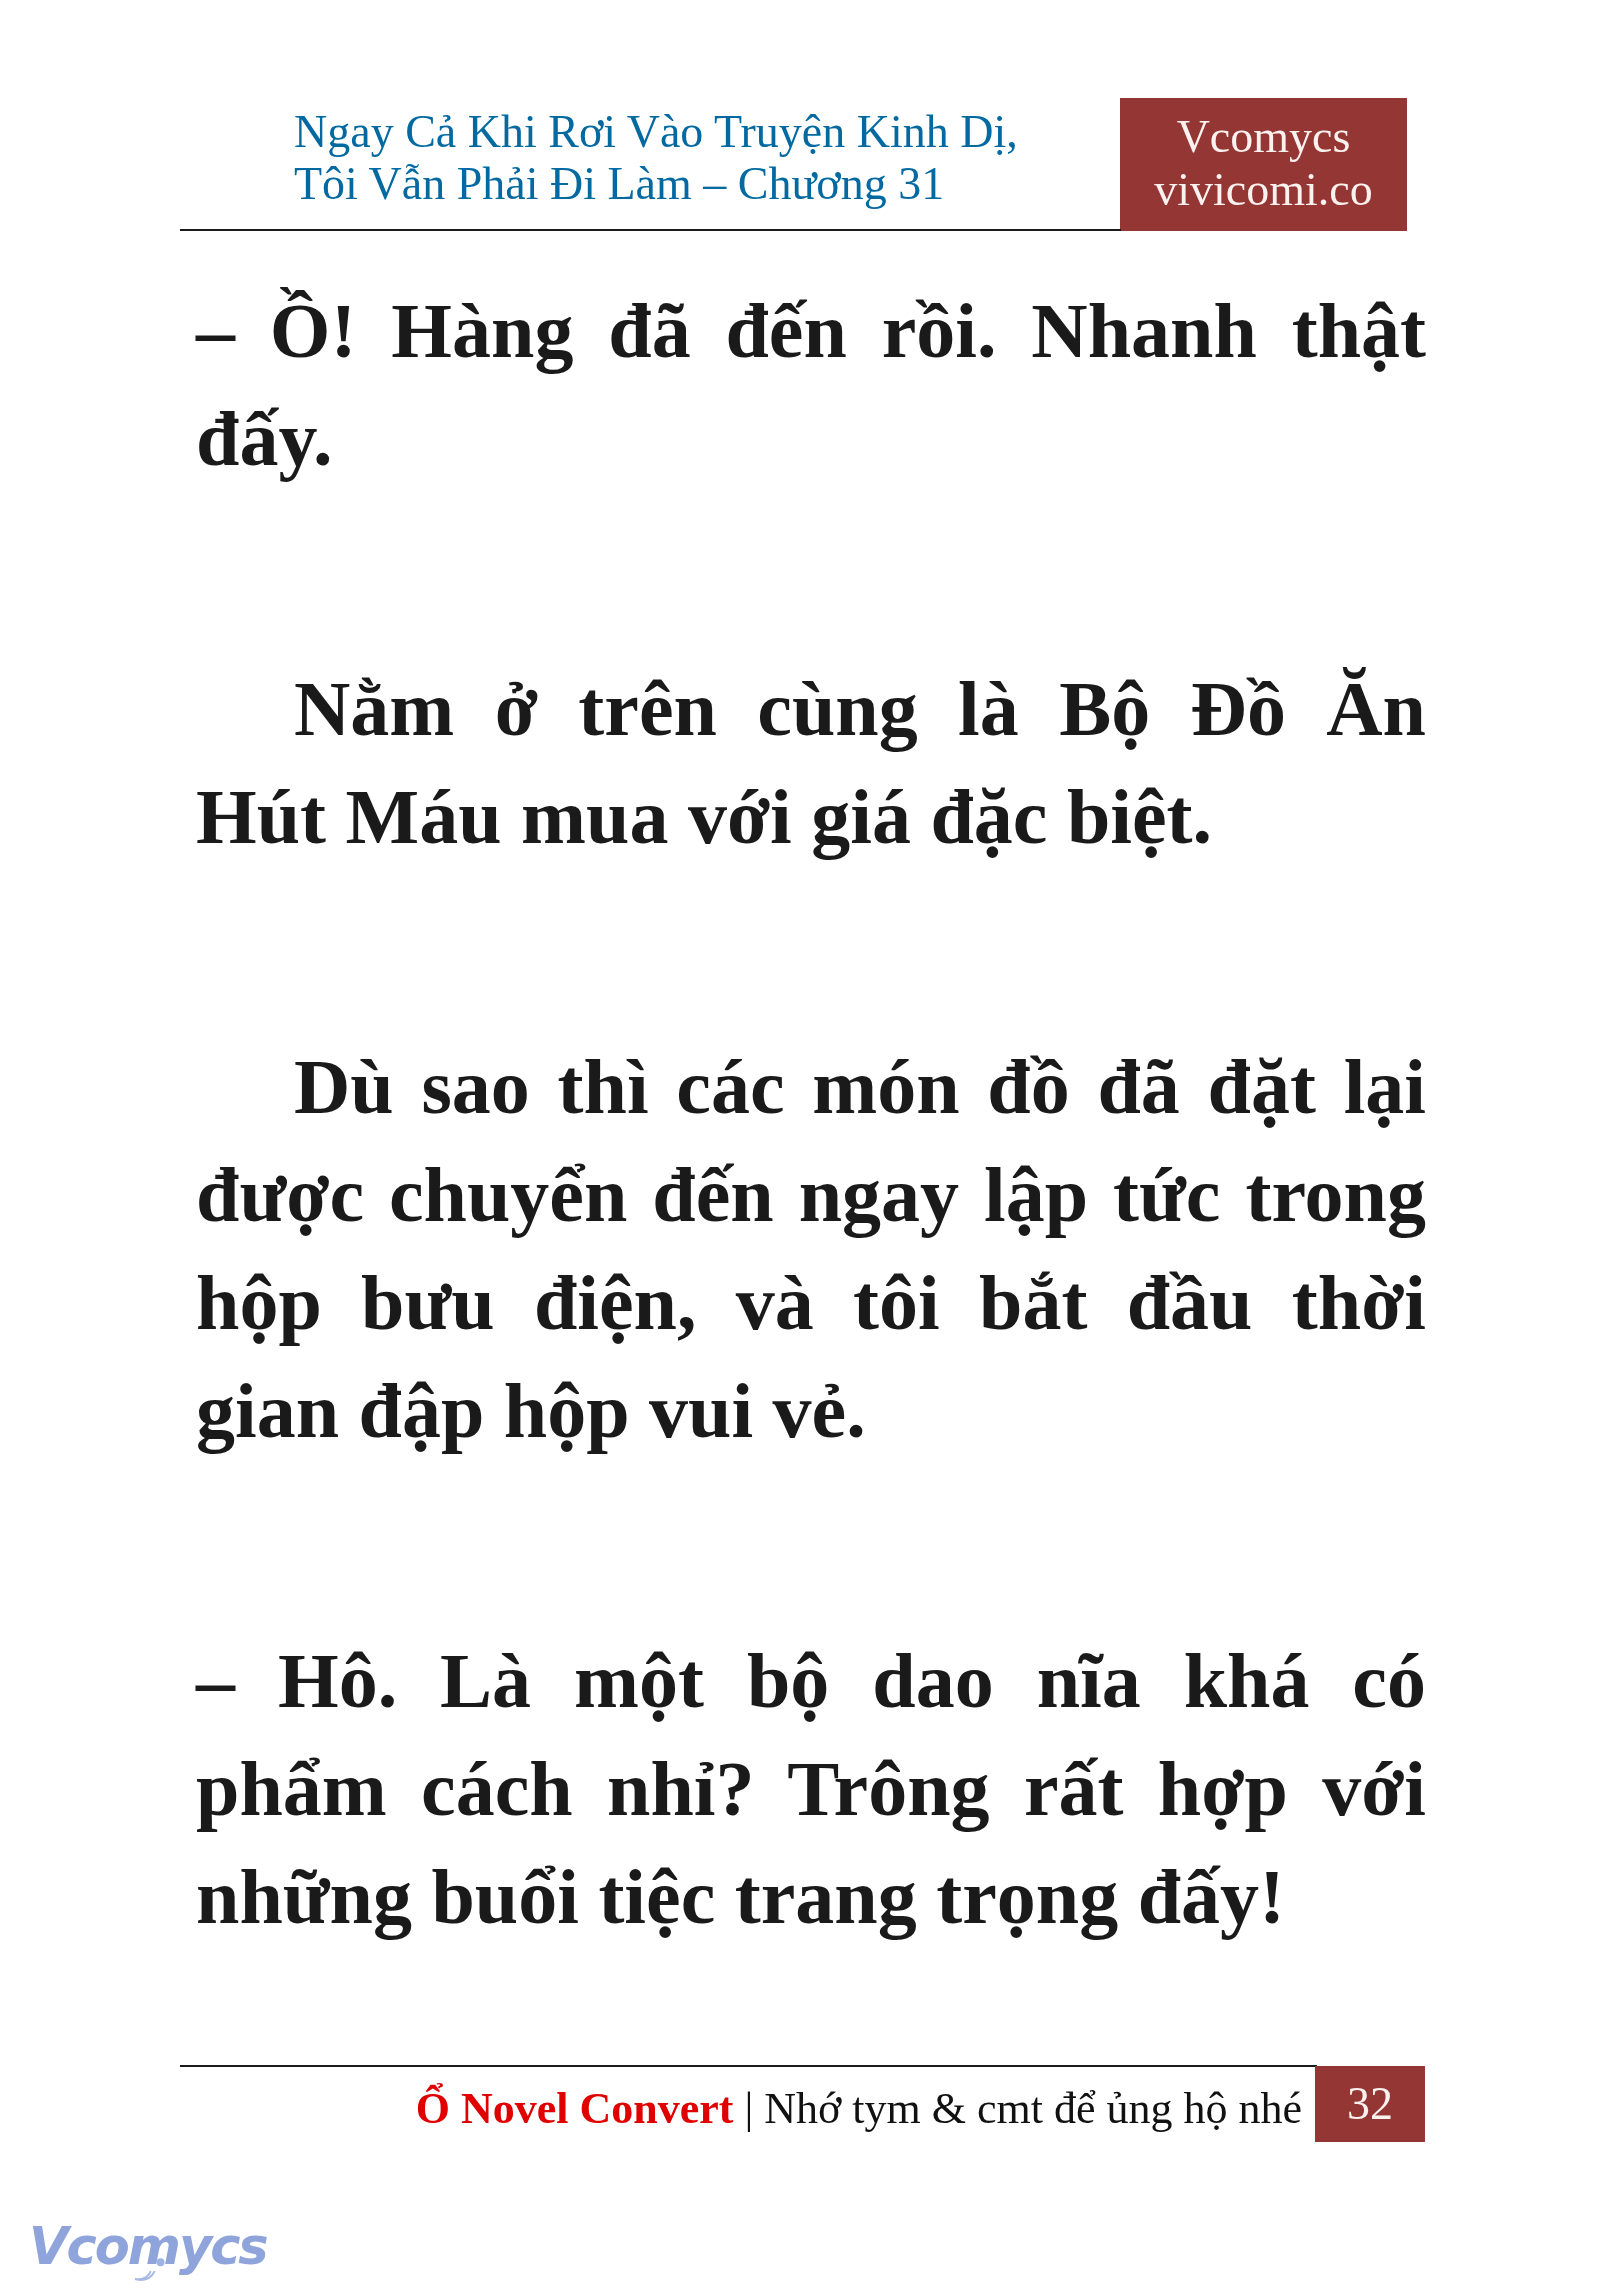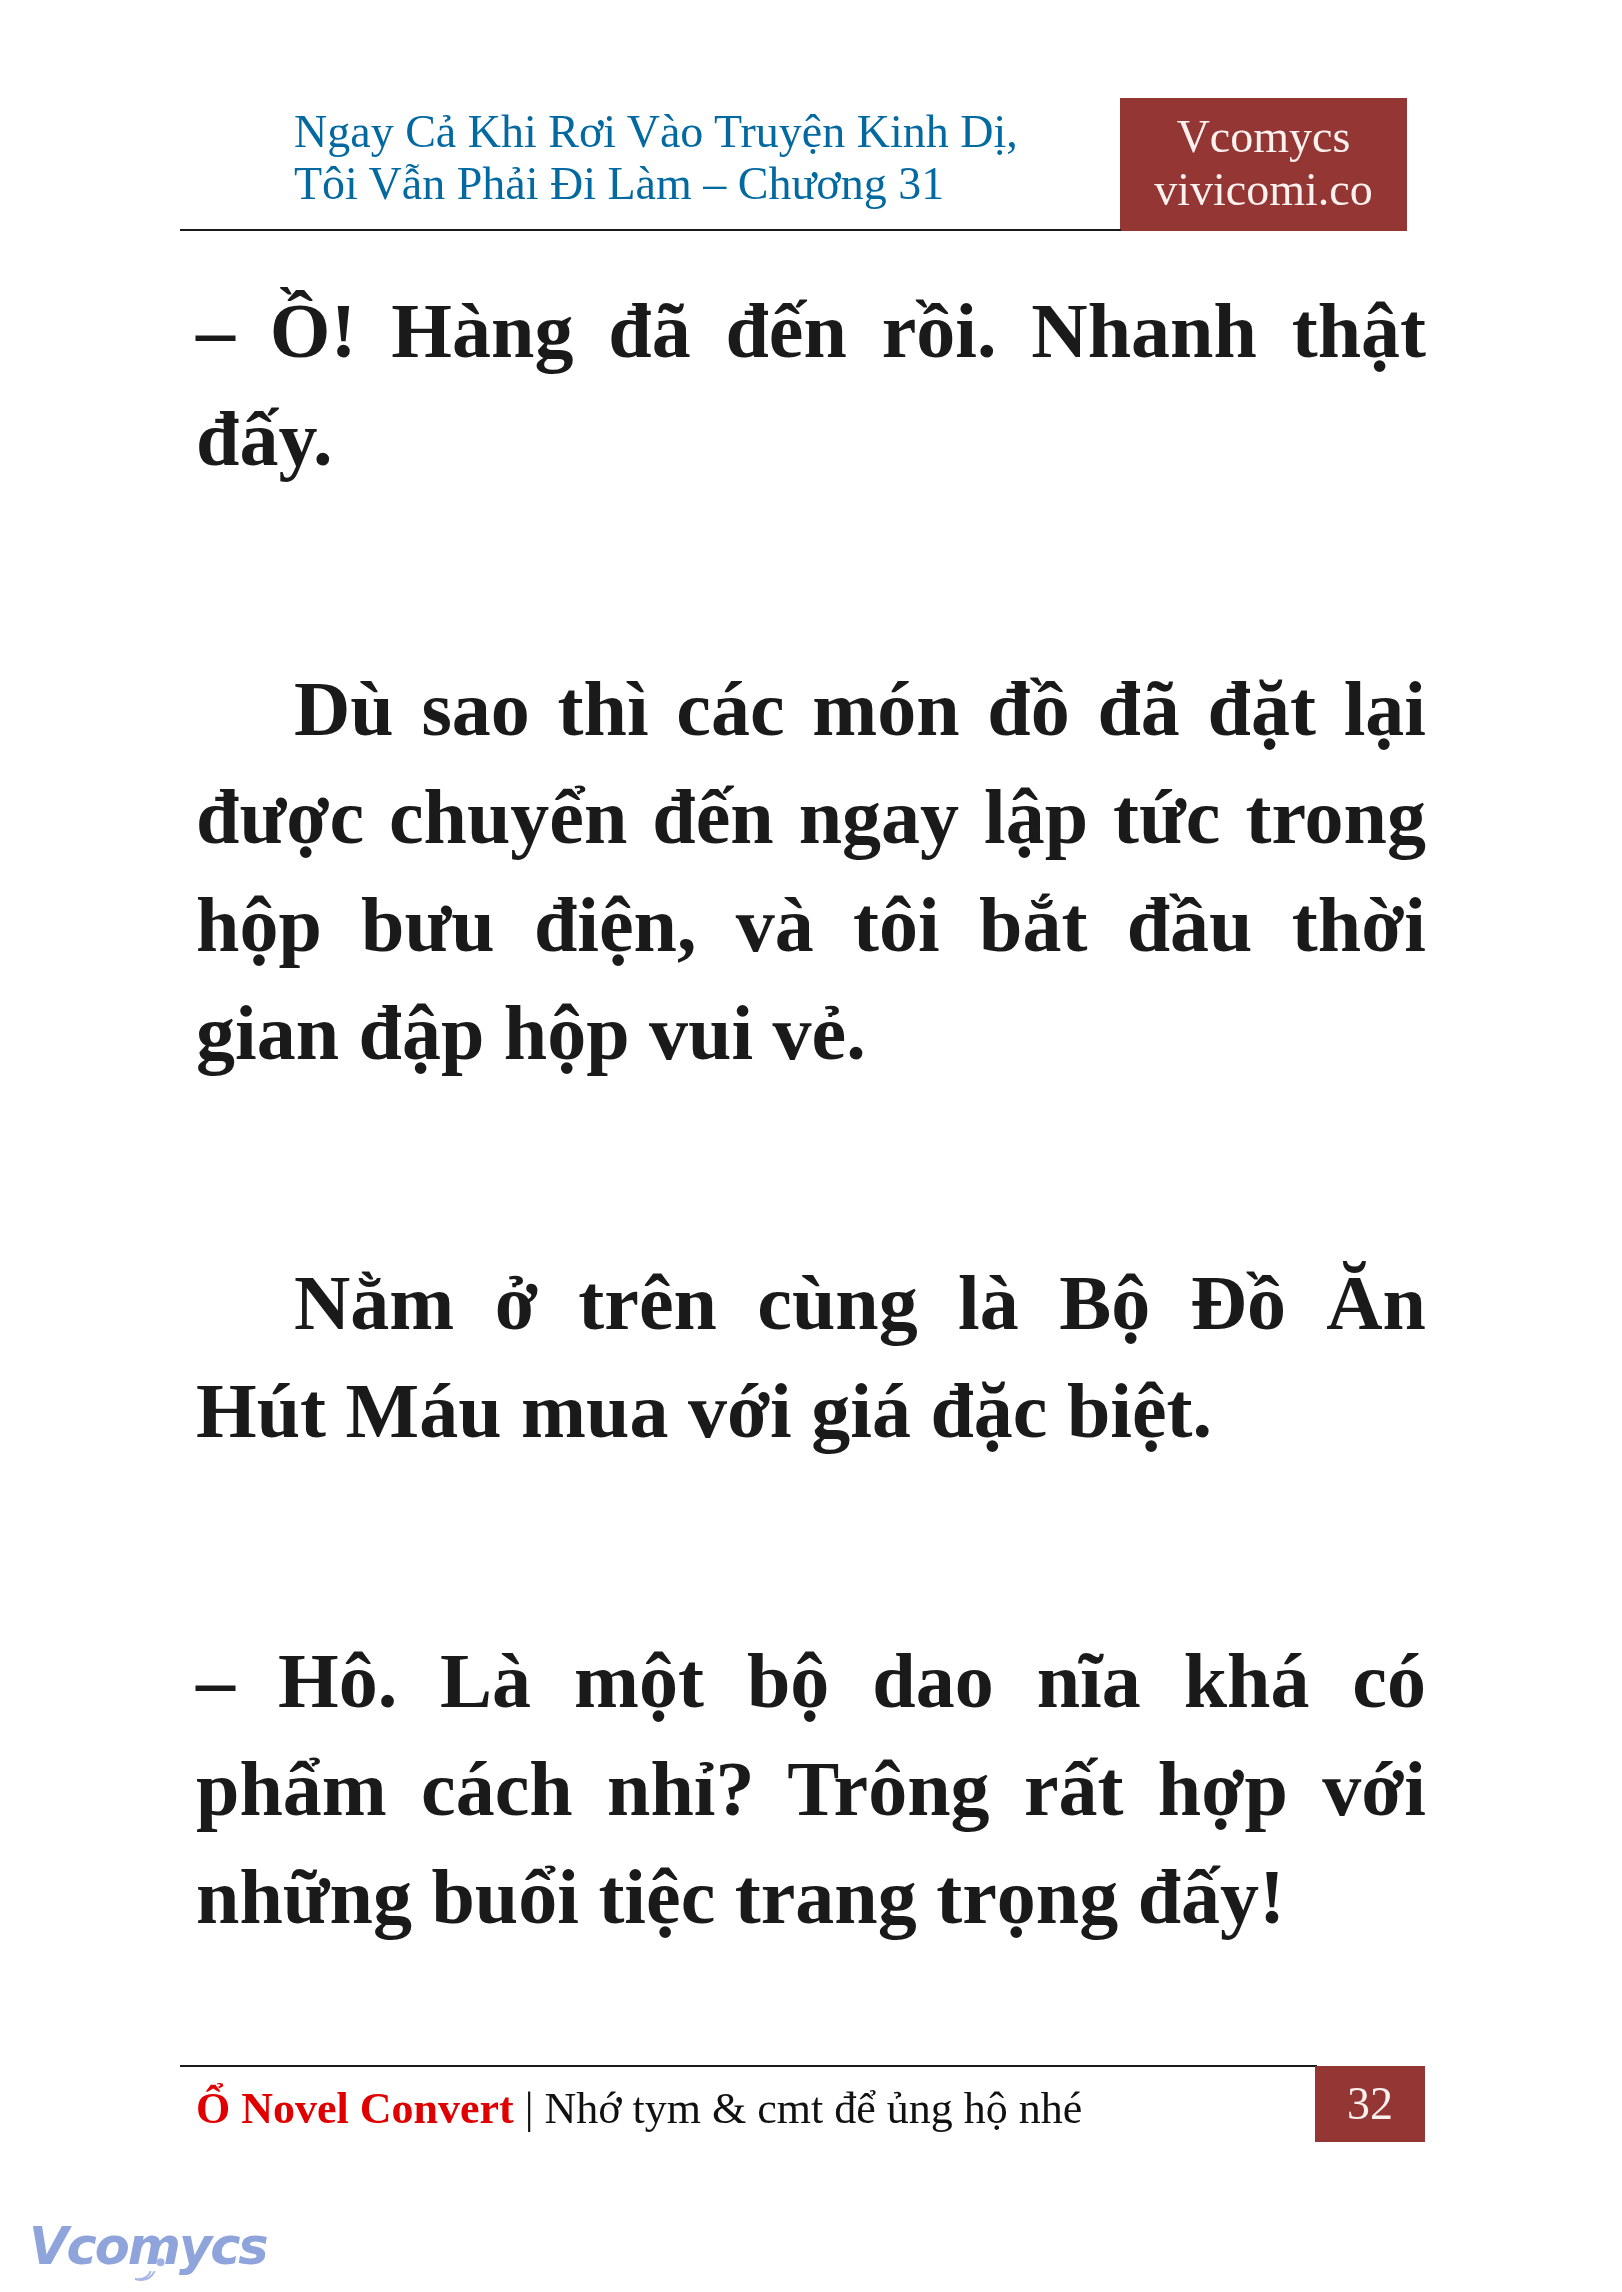--- a/index.html
+++ b/index.html
@@ -72,20 +72,21 @@
     top: 2065px;
     width: 1137px;
     height: 2px;
     background: #1a1a1a;
   }
   .footer-text {
     position: absolute;
     left: 196px;
     width: 1106px;
     top: 2083px;
+    text-align: right;
     font-size: 44px;
     line-height: 51px;
     white-space: nowrap;
     color: #111;
   }
   .footer-brand { color: #e00000; font-weight: bold; }
   .footer-sep { color: #111; }
   .page-box {
     position: absolute;
     left: 1315px;
@@ -132,22 +133,22 @@
 
   <div class="brand-box">
     <span>Vcomycs</span>
     <span>vivicomi.co</span>
   </div>
 
   <div class="header-rule"></div>
 
   <div class="content">
     <p class="para">– Ồ! Hàng đã đến rồi. Nhanh thật đấy.</p>
+    <p class="para indent">Nằm ở trên cùng là Bộ Đồ Ăn Hút Máu mua với giá đặc biệt.</p>
     <p class="para indent">Dù sao thì các món đồ đã đặt lại được chuyển đến ngay lập tức trong hộp bưu điện, và tôi bắt đầu thời gian đập hộp vui vẻ.</p>
-    <p class="para indent">Nằm ở trên cùng là Bộ Đồ Ăn Hút Máu mua với giá đặc biệt.</p>
     <p class="para">– Hô. Là một bộ dao nĩa khá có phẩm cách nhỉ? Trông rất hợp với những buổi tiệc trang trọng đấy!</p>
   </div>
 
   <div class="footer-rule"></div>
 
   <div class="footer-text">
     <span class="footer-brand">Ổ Novel Convert</span>
     <span class="footer-sep">|</span>
     <span>Nhớ tym &amp; cmt để ủng hộ nhé</span>
   </div>

